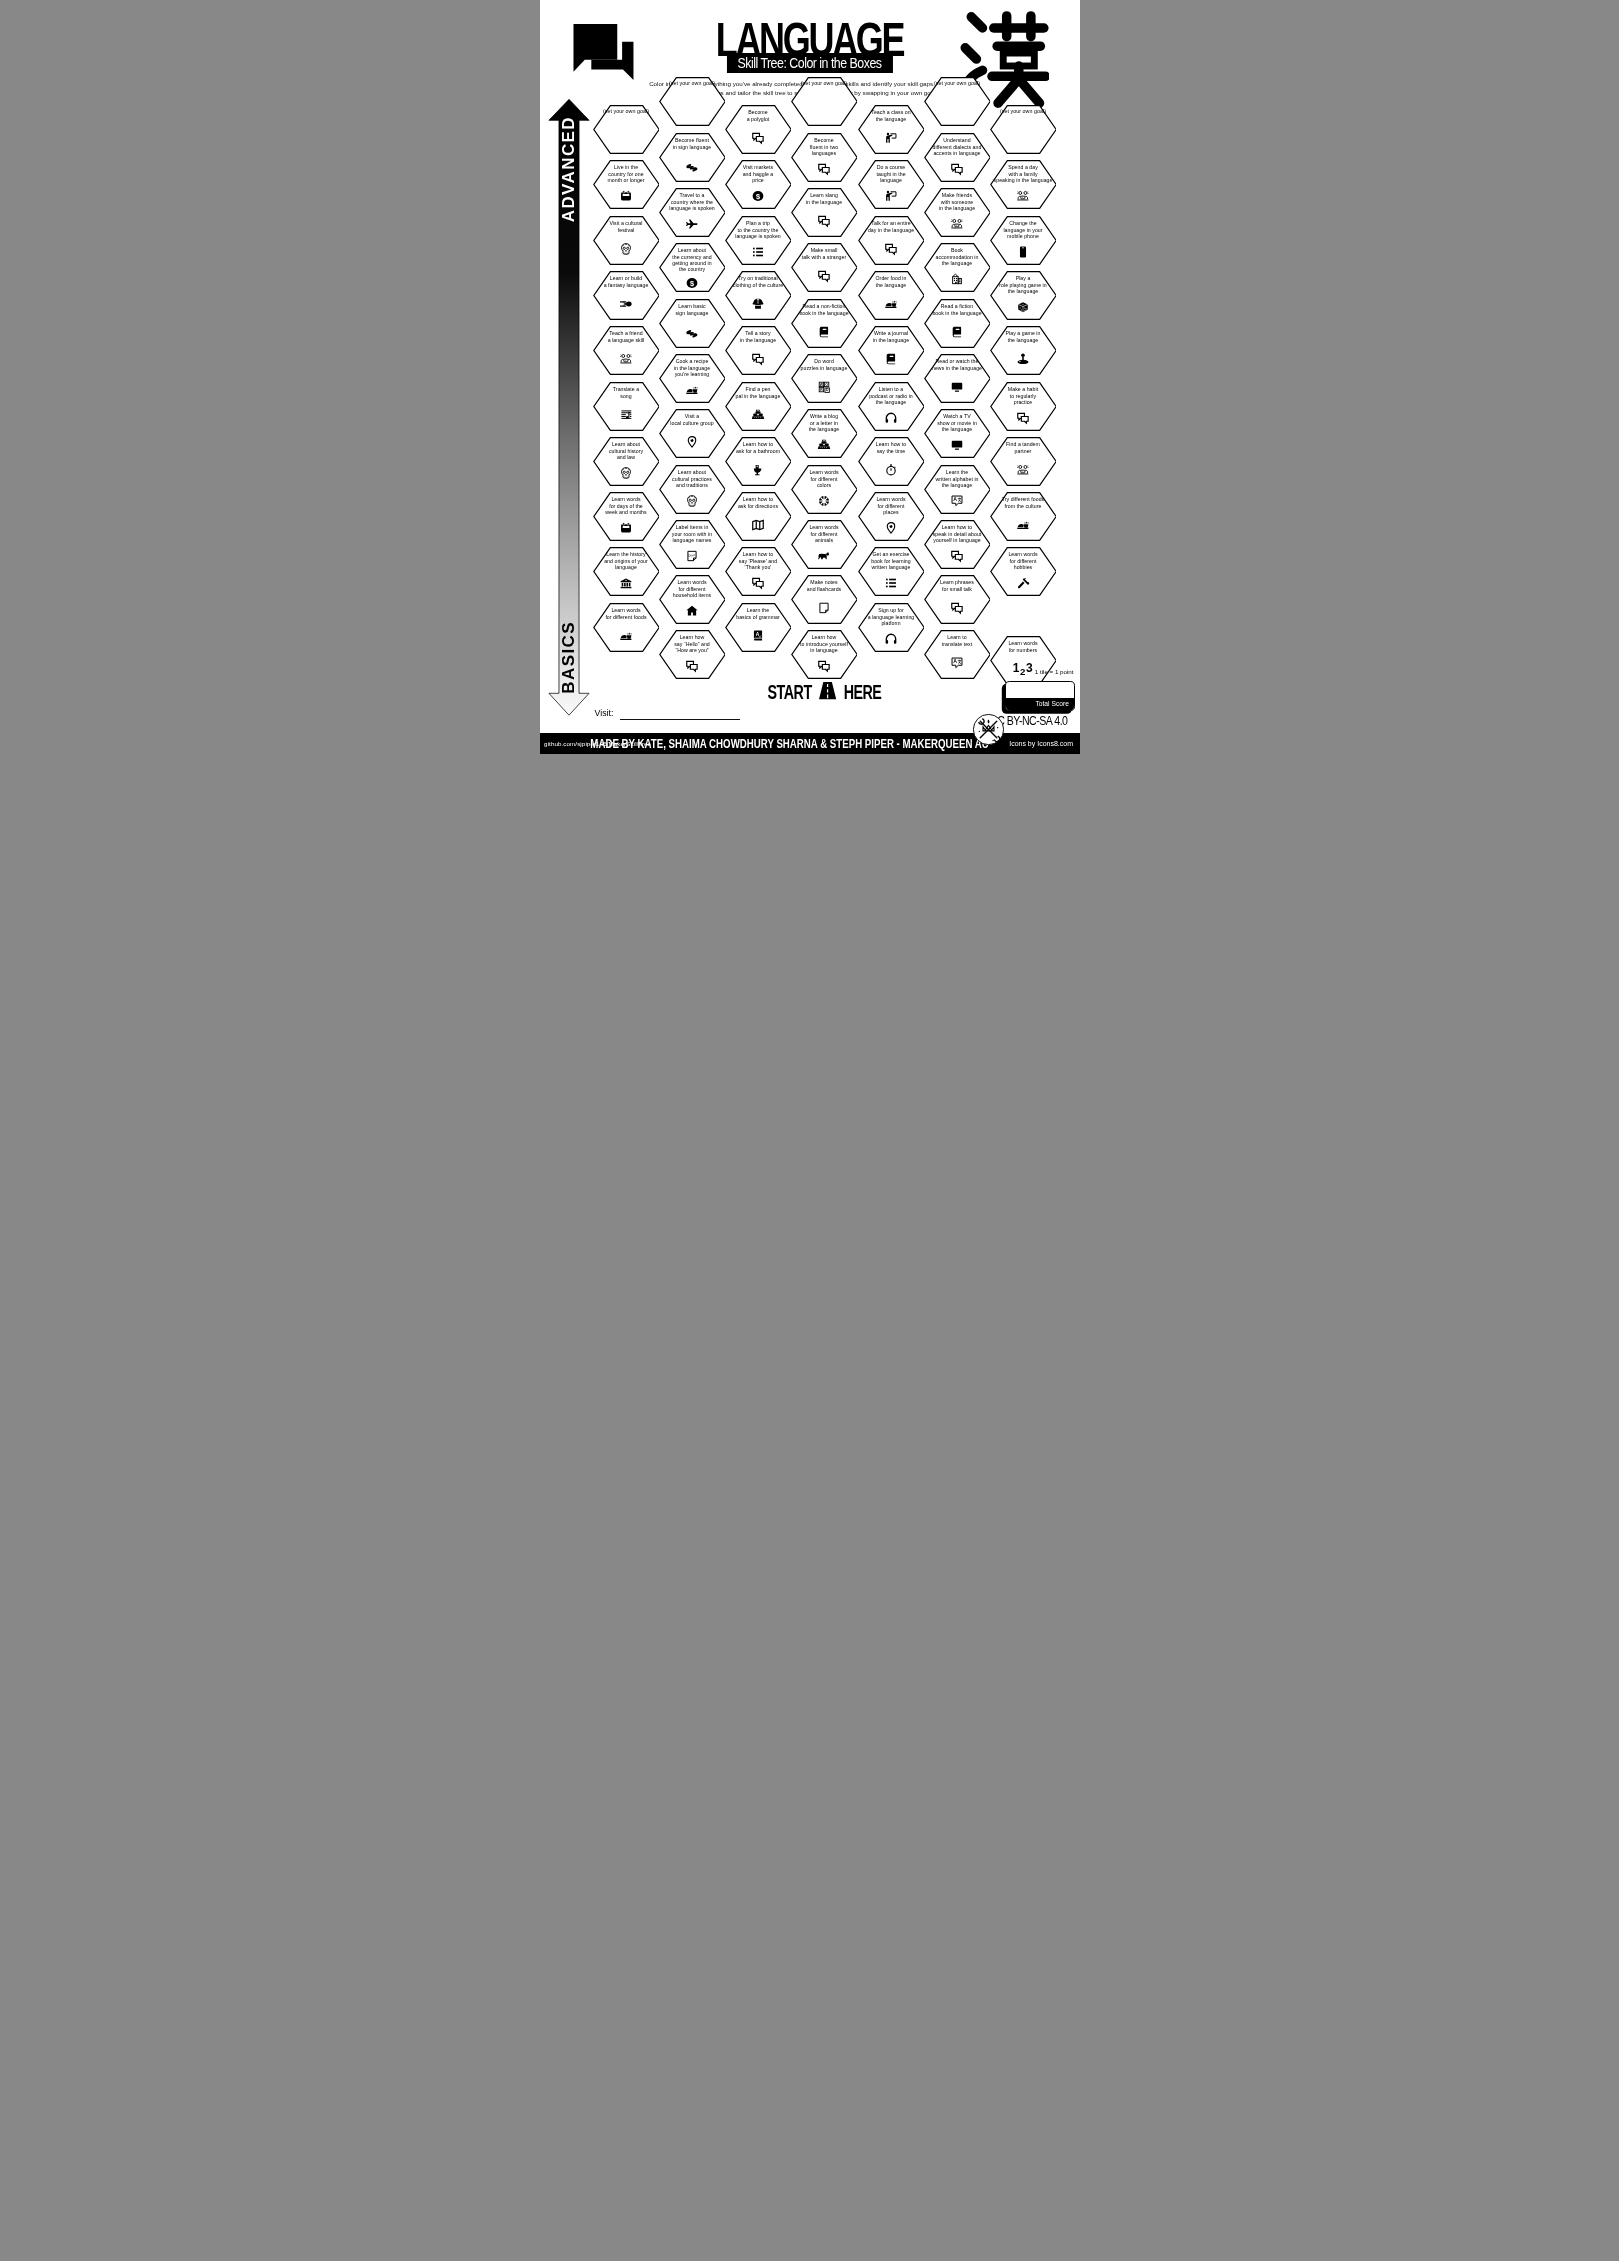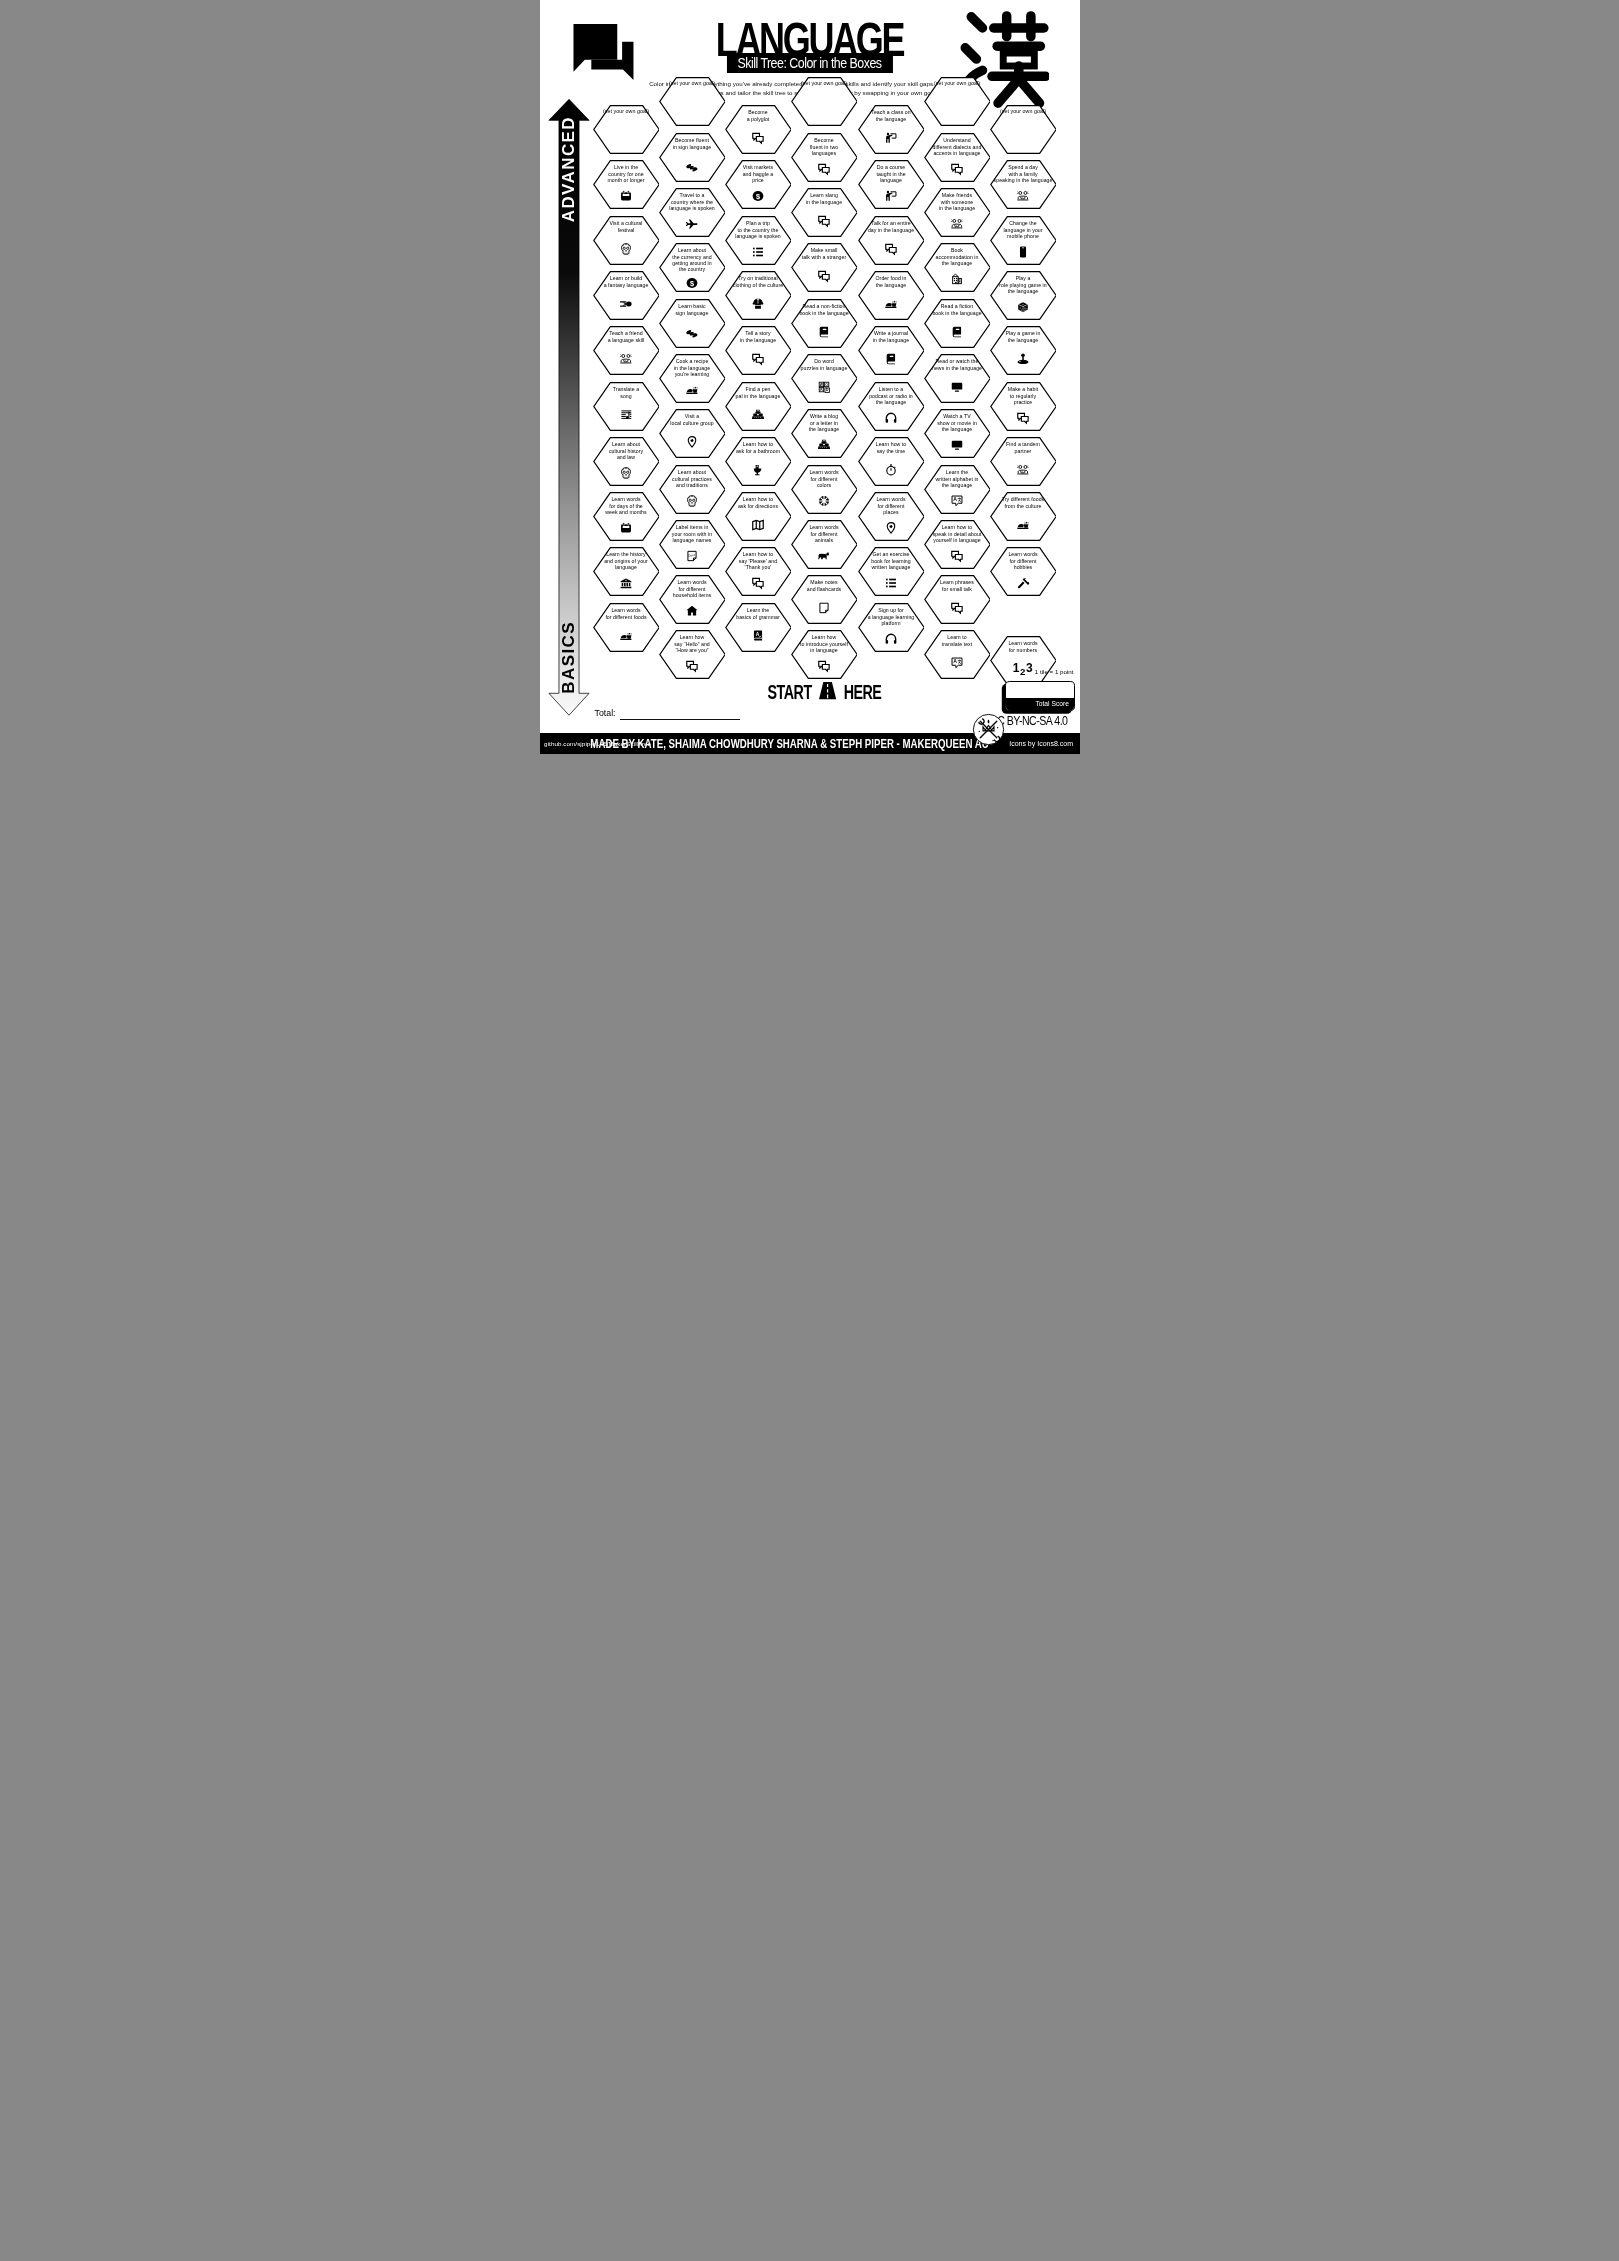--- a/index.html
+++ b/index.html
@@ -1353,21 +1353,21 @@
     <span class="word cond">START</span>
     <span>
       <svg width="21" height="19.4" viewBox="0 0 44 40">
         <path d="M13 2 h18 l9 36 H4 z" fill="#000"></path>
         <path d="M22 6v6 M22 17v7 M22 28v8" stroke="#fff" stroke-width="2.6"></path>
       </svg>
     </span>
     <span class="word cond">HERE</span>
   </div>
 
-  <div id="name-row">Total:</div>
+  <div id="name-row">Visit:</div>
   <div id="name-line"></div>
 
   <div id="tile-note">1 tile = 1 point</div>
   <div id="score-box">
     <div class="score-area"></div>
     <div class="score-label">Total Score</div>
   </div>
 
   <div id="cc-license">CC BY-NC-SA 4.0</div>
 

